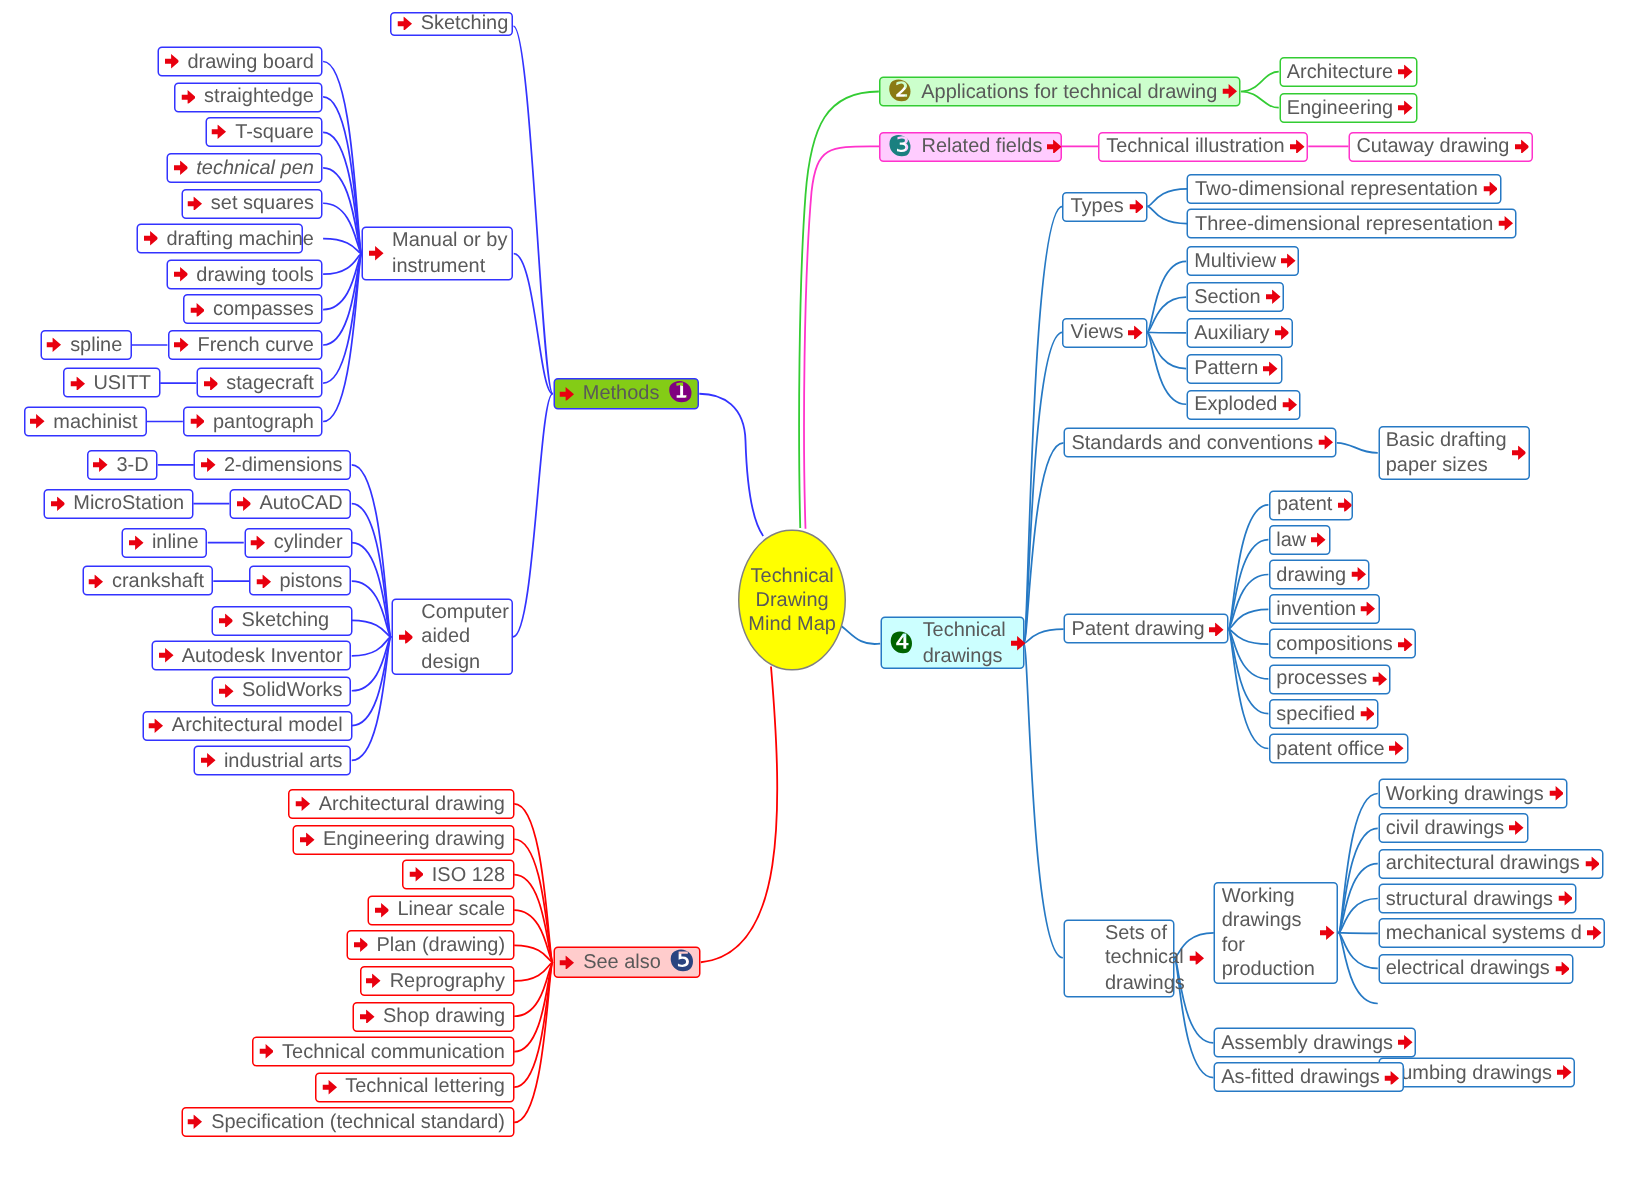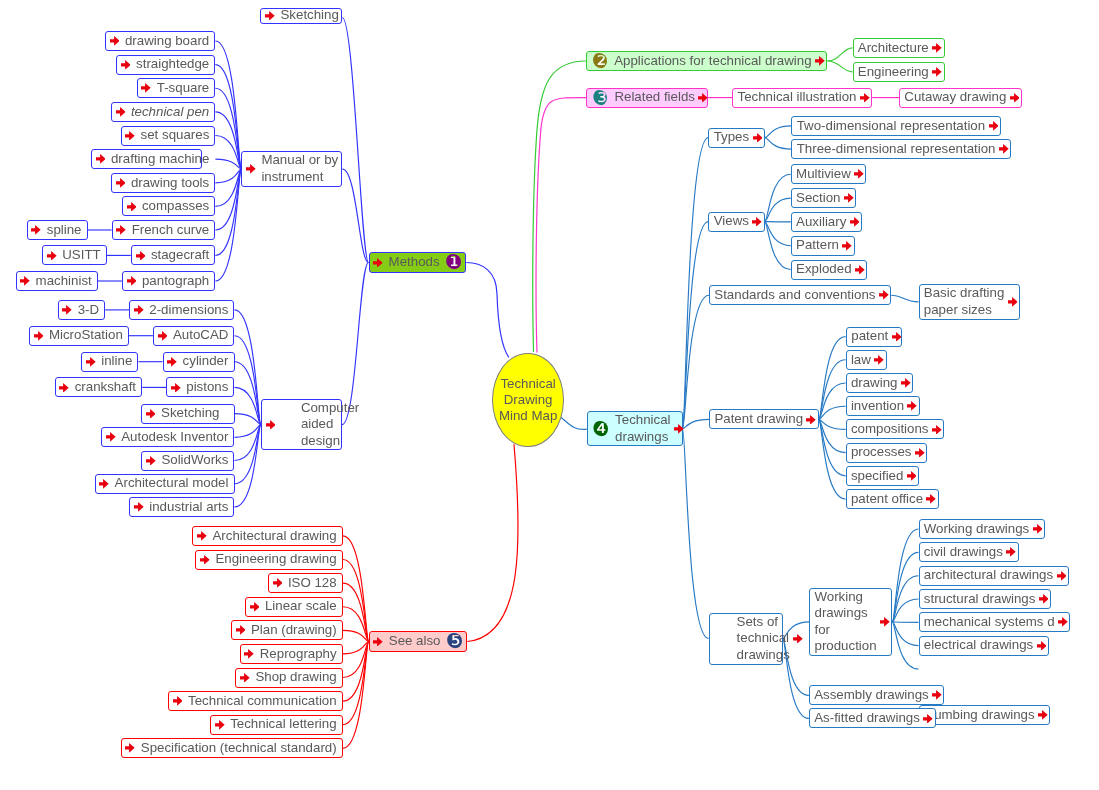--- a/index.html
+++ b/index.html
@@ -205,21 +205,21 @@
 <div class="node blue sideL" style="left:81.2px;top:351.7px;width:57.3px;height:20.0px;"><span class="arw"><svg viewBox="0 0 9.4 9.4" width="9.7" height="9.7">
           <path d="M0 3.1 H3.95 V0 L9.4 4.7 L3.95 9.4 V6.3 H0 Z" fill="#e8000f"></path>
         </svg></span><span class="lbl">inline</span></div>
 <div class="node blue sideL" style="left:54.6px;top:377.4px;width:87.6px;height:20.0px;"><span class="arw"><svg viewBox="0 0 9.4 9.4" width="9.7" height="9.7">
           <path d="M0 3.1 H3.95 V0 L9.4 4.7 L3.95 9.4 V6.3 H0 Z" fill="#e8000f"></path>
         </svg></span><span class="lbl">crankshaft</span></div>
 <div class="node blue sideL" style="left:241.3px;top:151.4px;width:101.2px;height:35.4px;"><span class="arw"><svg viewBox="0 0 9.4 9.4" width="9.7" height="9.7">
           <path d="M0 3.1 H3.95 V0 L9.4 4.7 L3.95 9.4 V6.3 H0 Z" fill="#e8000f"></path>
         </svg></span><span class="lbl">Manual or by
 instrument</span></div>
-<div class="node blue sideL" style="left:260.8px;top:399.3px;width:81.2px;height:50.6px;gap:20px;"><span class="arw"><svg viewBox="0 0 9.4 9.4" width="9.7" height="9.7">
+<div class="node blue sideL" style="left:260.8px;top:399.3px;width:81.2px;height:50.6px;"><span class="arw"><svg viewBox="0 0 9.4 9.4" width="9.7" height="9.7">
           <path d="M0 3.1 H3.95 V0 L9.4 4.7 L3.95 9.4 V6.3 H0 Z" fill="#e8000f"></path>
         </svg></span><span class="lbl">Computer
 aided
 design</span></div>
 <div class="node blue sideL" style="left:260.4px;top:7.5px;width:81.9px;height:16px;text-align:right;"><span class="arw"><svg viewBox="0 0 9.4 9.4" width="9.7" height="9.7">
           <path d="M0 3.1 H3.95 V0 L9.4 4.7 L3.95 9.4 V6.3 H0 Z" fill="#e8000f"></path>
         </svg></span><span class="lbl">Sketching</span></div>
 <div class="node blue2 sideL" style="left:368.5px;top:252.2px;width:97.7px;height:20.6px;"><span class="arw"><svg viewBox="0 0 9.4 9.4" width="9.7" height="9.7">
           <path d="M0 3.1 H3.95 V0 L9.4 4.7 L3.95 9.4 V6.3 H0 Z" fill="#e8000f"></path>
         </svg></span><span class="lbl">Methods</span><span class="badge" style="color:#800080" title="1">❶</span></div>

